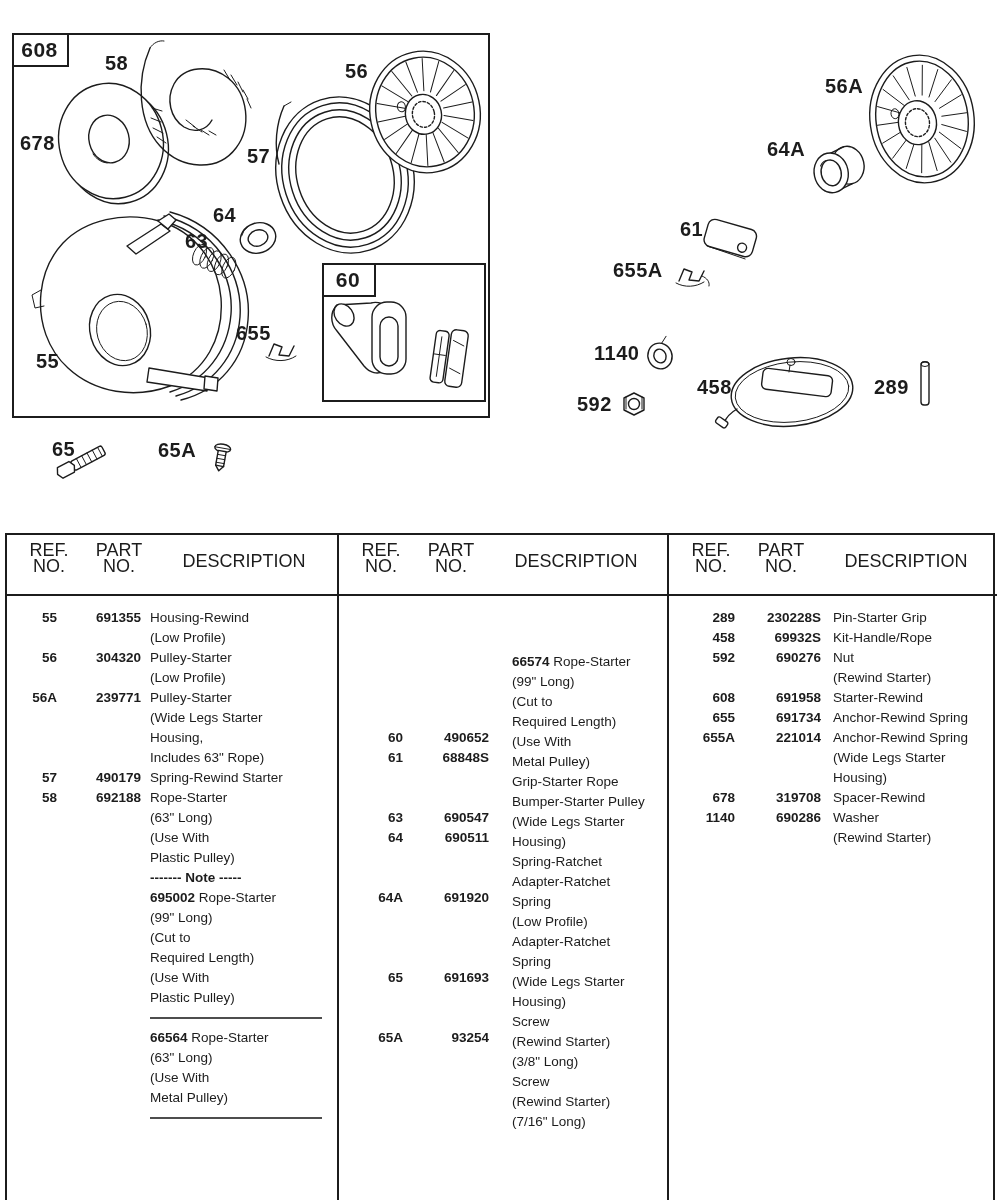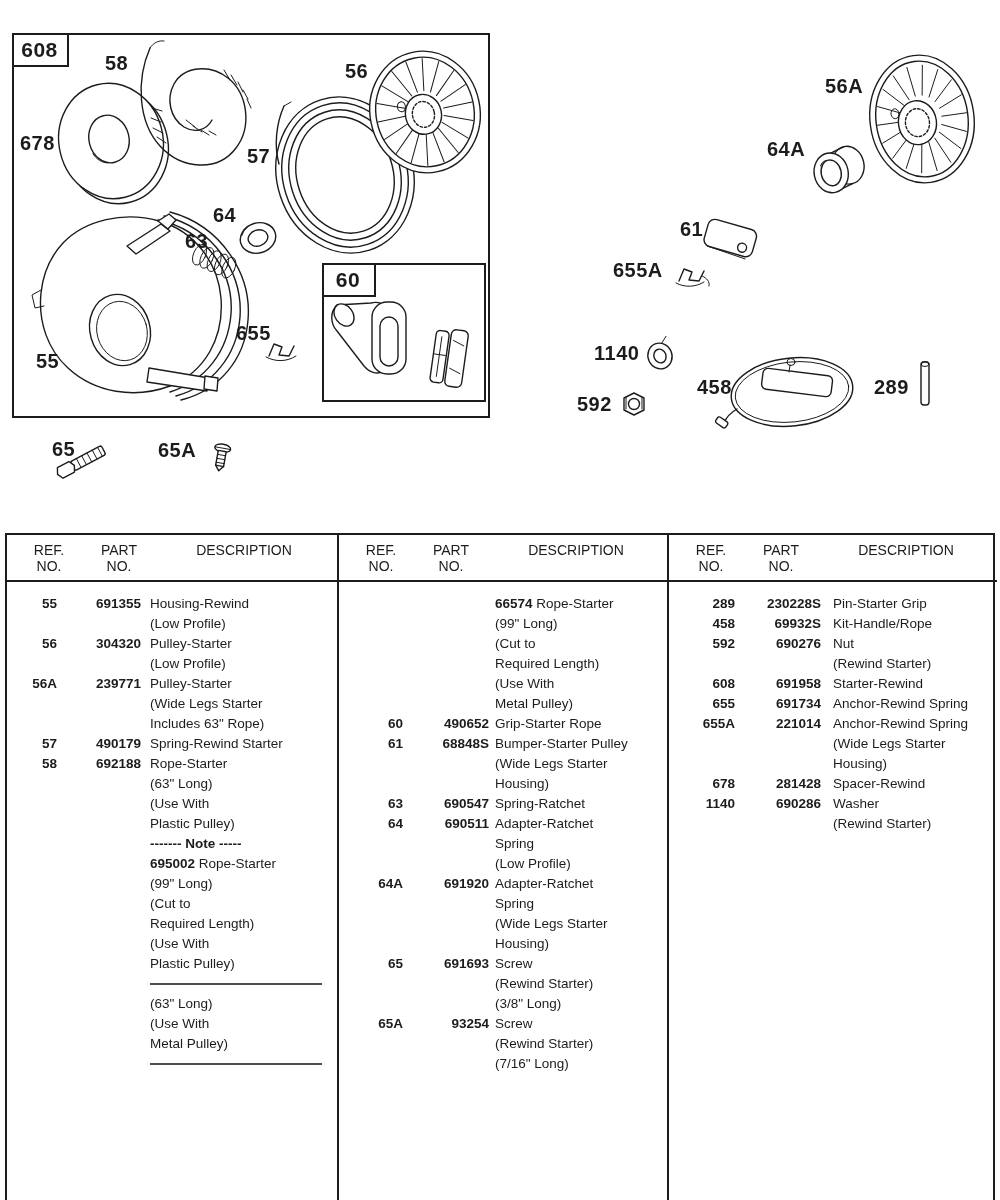--- a/index.html
+++ b/index.html
@@ -31,31 +31,31 @@
 
   
   #parts-table{
     position:absolute; left:5px; top:533px; width:990px; height:667px;
     border:2px solid var(--ink); border-bottom:0; background:transparent;
   }
   .col{ position:absolute; top:0; bottom:0; width:330px; }
   .c1{ left:0; }
   .c2{ left:330px; border-left:2px solid var(--ink); }
   .c3{ left:660px; border-left:2px solid var(--ink); }
-  .thead{ position:relative; height:47px; border-bottom:2px solid var(--ink); font-size:14px; }
+  .thead{ position:relative; height:61px; border-bottom:2px solid var(--ink); font-size:18px; }
   .h-ref,.h-part{ position:absolute; top:7px; width:64px; text-align:center; line-height:16px; }
   .h-ref{ left:10px; } .h-part{ left:80px; }
   .h-desc{ position:absolute; left:148px; bottom:22px; width:178px; text-align:center; }
   .tbody{ padding-top:12px; }
   .tl{ position:relative; height:20px; font-size:13.5px; line-height:20px; white-space:nowrap; }
   .tl .ref,.tl .part{ position:absolute; top:0; left:0; text-align:right; font-weight:700; }
   .tl .desc{ position:absolute; top:0; }
   .tl .desc b{ font-weight:700; }
   .c1 .ref{ width:50px; } .c1 .part{ width:134px;padding-left:36px; } .c1 .desc{ left:143px; }
-  .c2 .ref{ width:64px; } .c2 .part{ width:150px; } .c2 .desc{ left:156px; }
+  .c2 .ref{ width:64px; } .c2 .part{ width:150px; } .c2 .desc{ left:173px;margin-top:44px; }
   .c3 .ref{ width:66px; } .c3 .part{ width:152px; } .c3 .desc{ left:164px; }
   .tl.hr .line{ position:absolute; top:9px; height:0; border-top:2px solid #4d4d4d; }
   .c1 .tl.hr .line{ left:143px; width:172px; }
 </style>
 </head>
 <body>
 
 <div id="stage">
 
   <svg id="diagram-svg" viewBox="0 0 1000 533">
@@ -311,20 +311,23 @@
           </div>
           <div class="tl">
             <span class="ref">56A</span>
             <span class="part">239771</span>
             <span class="desc">Pulley-Starter</span>
           </div>
           <div class="tl">
             <span class="desc">(Wide Legs Starter</span>
           </div>
           <div class="tl">
+            <span class="desc">Housing,</span>
+          </div>
+          <div class="tl">
             <span class="desc">Includes 63" Rope)</span>
           </div>
           <div class="tl">
             <span class="ref">57</span>
             <span class="part">490179</span>
             <span class="desc">Spring-Rewind Starter</span>
           </div>
           <div class="tl">
             <span class="ref">58</span>
             <span class="part">692188</span>
@@ -355,20 +358,23 @@
             <span class="desc">Required Length)</span>
           </div>
           <div class="tl">
             <span class="desc">(Use With</span>
           </div>
           <div class="tl">
             <span class="desc">Plastic Pulley)</span>
           </div>
           <div class="tl hr">
             <div class="line"></div>
+          </div>
+          <div class="tl">
+            <span class="desc"><b>66564</b> Rope-Starter</span>
           </div>
           <div class="tl">
             <span class="desc">(63" Long)</span>
           </div>
           <div class="tl">
             <span class="desc">(Use With</span>
           </div>
           <div class="tl">
             <span class="desc">Metal Pulley)</span>
           </div>
@@ -527,21 +533,21 @@
             <span class="desc">Anchor-Rewind Spring</span>
           </div>
           <div class="tl">
             <span class="desc">(Wide Legs Starter</span>
           </div>
           <div class="tl">
             <span class="desc">Housing)</span>
           </div>
           <div class="tl">
             <span class="ref">678</span>
-            <span class="part">281428</span>
+            <span class="part">319708</span>
             <span class="desc">Spacer-Rewind</span>
           </div>
           <div class="tl">
             <span class="ref">1140</span>
             <span class="part">690286</span>
             <span class="desc">Washer</span>
           </div>
           <div class="tl">
             <span class="desc">(Rewind Starter)</span>
           </div>

